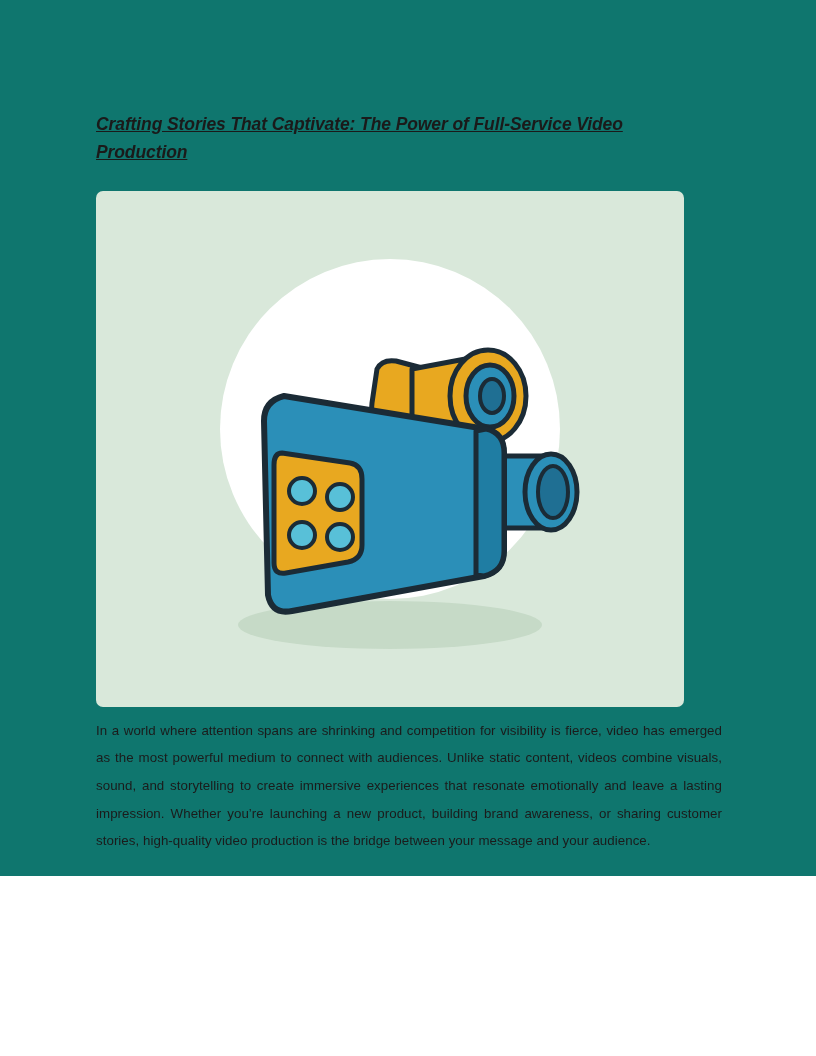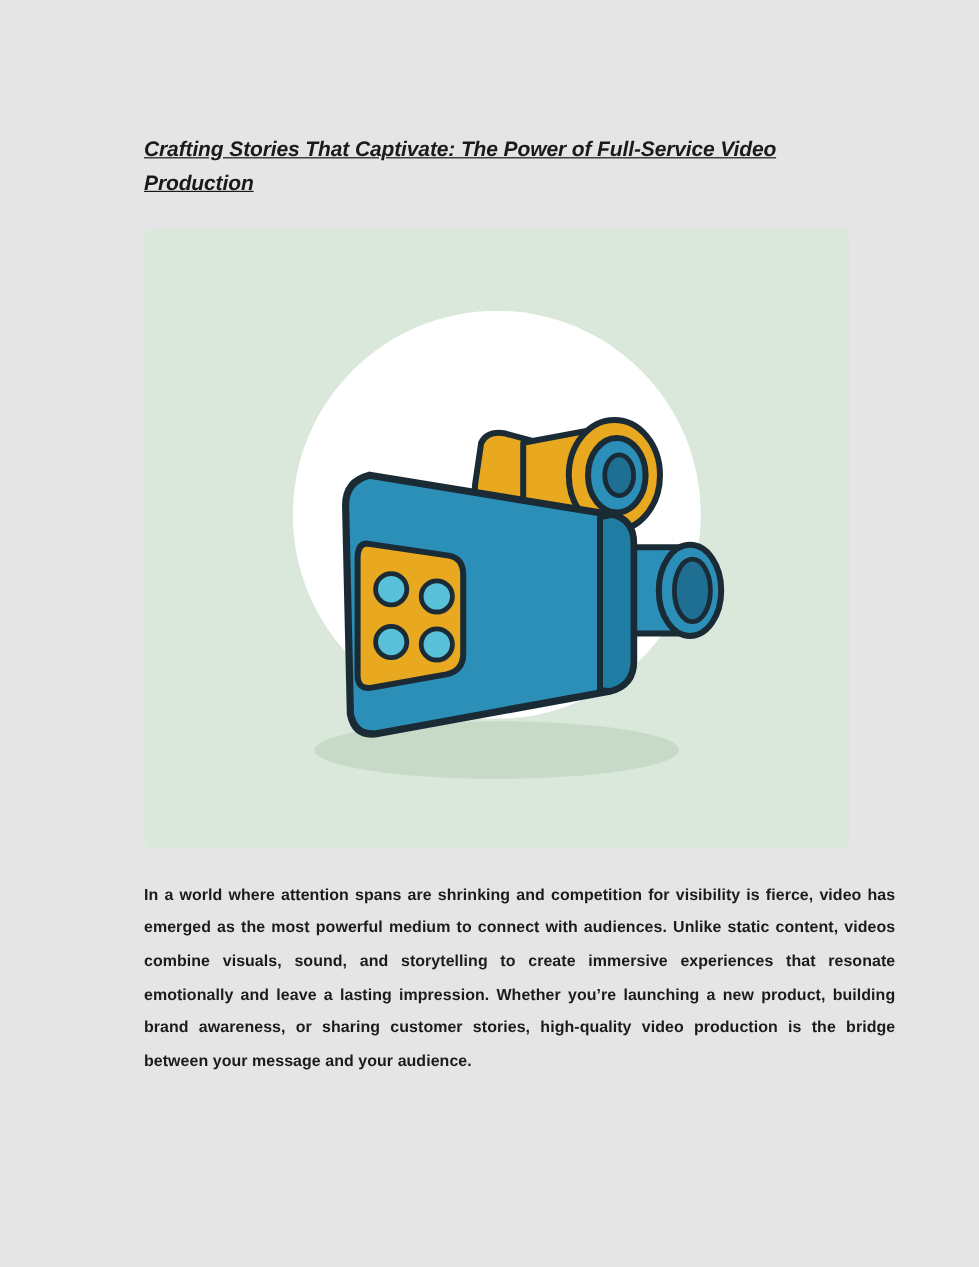--- a/index.html
+++ b/index.html
@@ -10,24 +10,24 @@
   body {
     width: 816px;
     height: 1056px;
     font-family: "Liberation Sans", sans-serif;
     color: #1a1a1a;
     -webkit-font-smoothing: antialiased;
   }
   .page {
     position: relative;
     width: 816px;
-    height: 1056px;
+    height: 876px;
     box-sizing: border-box;
-    padding: 96px 96px 96px 120px;
-    background: #e5e5e5;
+    padding: 96px 96px 96px 96px;
+    background: #0f766e;
   }
   .doc-title {
     font-size: 17.5px;
     font-weight: bold;
     font-style: italic;
     text-decoration: underline;
     line-height: 1.62;
     letter-spacing: -0.1px;
     margin: 14px 0 0 0;
     color: #1a1a1a;
@@ -41,24 +41,24 @@
     border-radius: 7px;
     overflow: hidden;
     position: relative;
   }
   .figure svg {
     display: block;
     width: 100%;
     height: 100%;
   }
   .body-text {
-    margin-top: 25px;
+    margin-top: 10px;
     width: 626px;
     font-size: 13.3px;
-    font-weight: bold;
+    font-weight: normal;
     line-height: 2.08;
     text-align: justify;
     text-justify: inter-word;
     color: #1b1b1b;
     letter-spacing: 0.05px;
   }
 </style>
 </head>
 <body>
 

